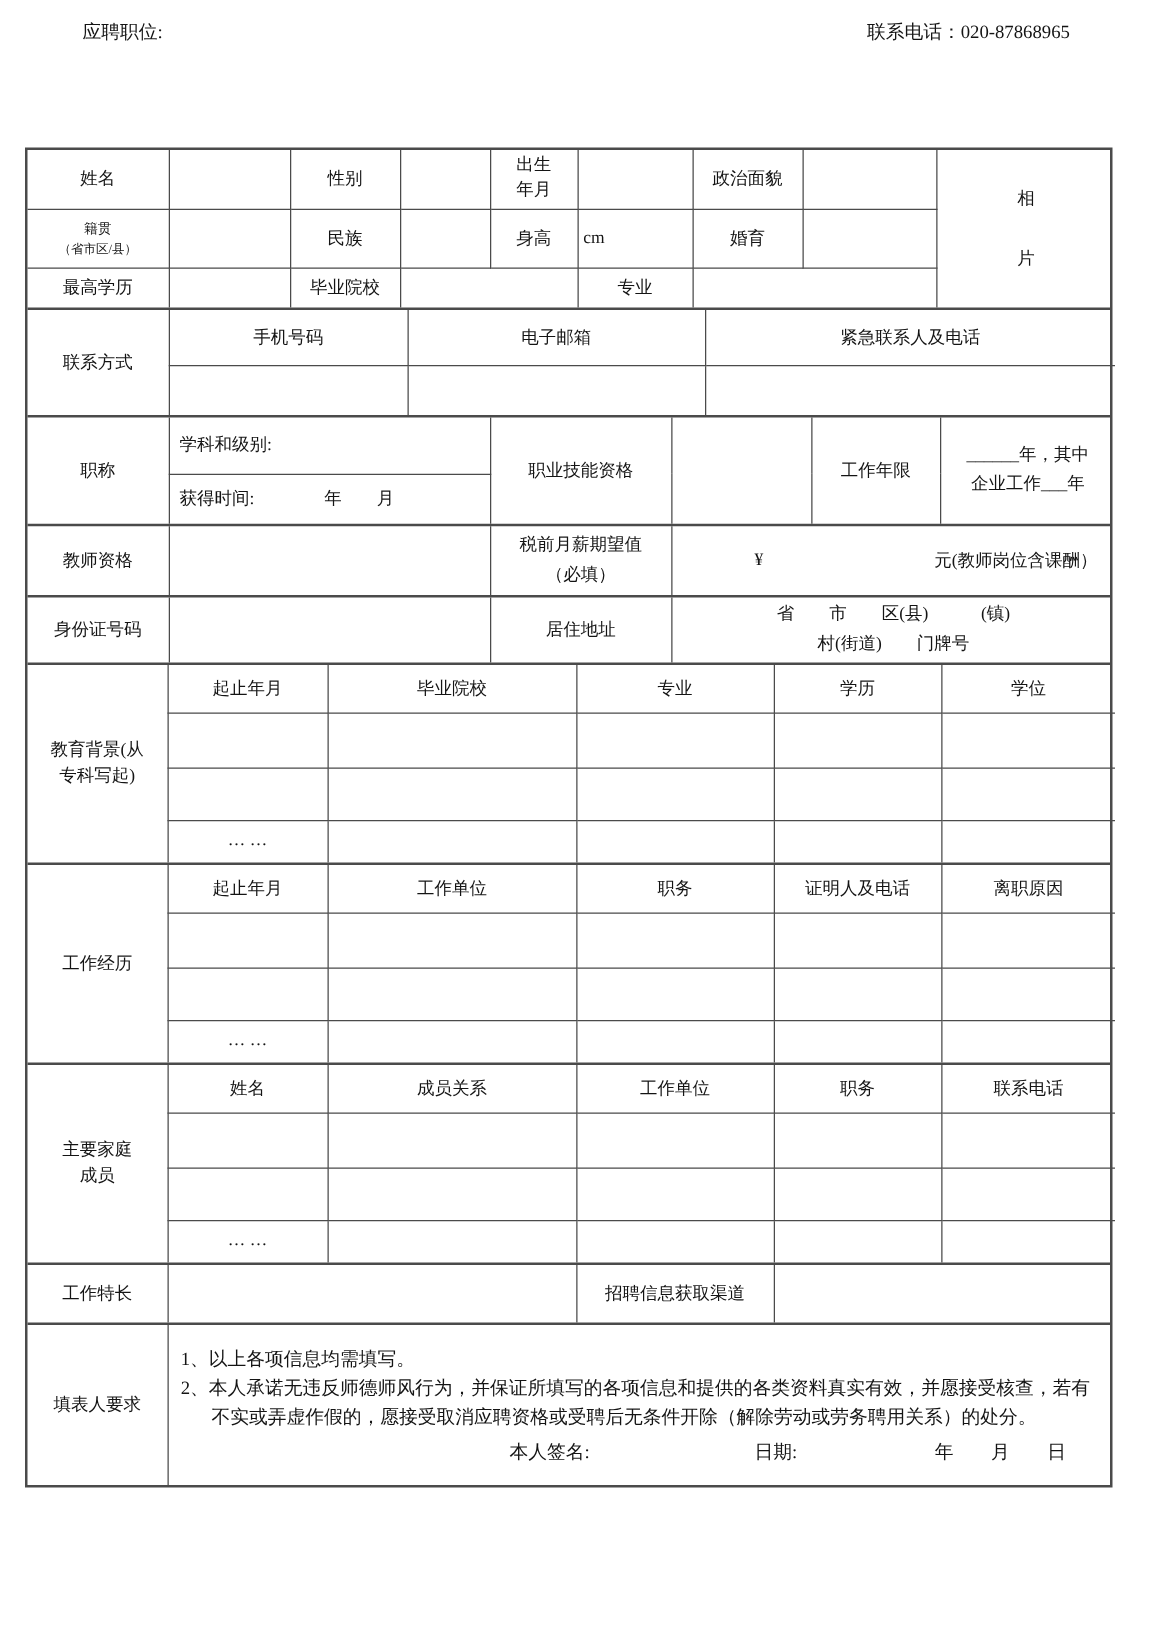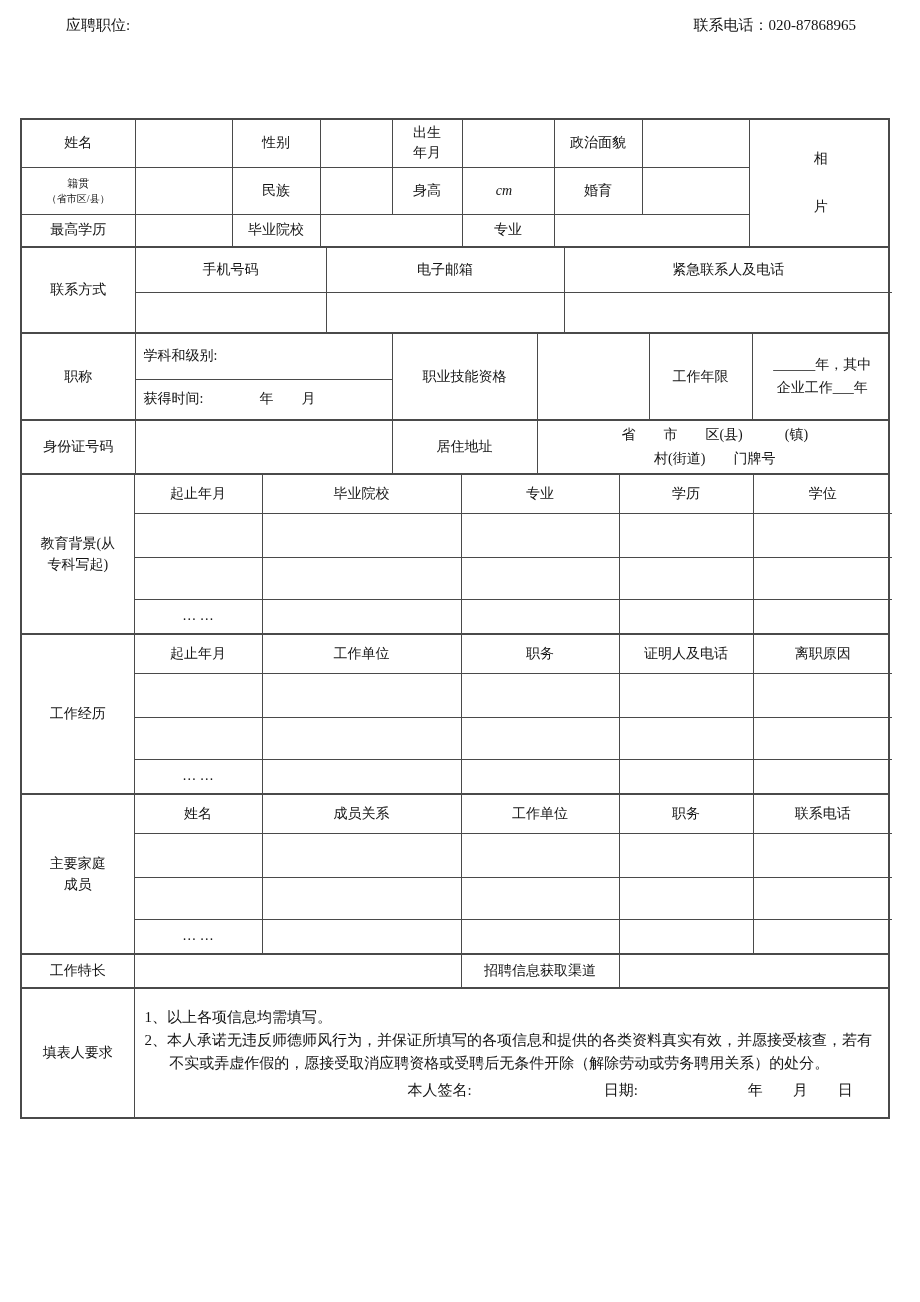--- a/index.html
+++ b/index.html
@@ -15,21 +15,21 @@
   td { border:1px solid #4a4a4a; text-align:center; vertical-align:middle; font-size:14px; padding:2px 4px; overflow:hidden; }
   td.left { text-align:left; padding-left:8px; }
 
   .wrap2 { display:inline-block; max-width:2.6em; line-height:1.45;text-align:center; }
   .wrap4 { display:inline-block; max-width:4.6em; line-height:1.5;text-align:center; }
   .wrap6 { display:inline-block; max-width:6.1em; line-height:1.5; }
   .small-label { font-size:11px; line-height:1.6; }
   .small-sub { font-size:10px; }
   .photo-cell { vertical-align:middle; }
   .photo-stack { display:flex; flex-direction:column; align-items:center; gap:30px; font-size:14px; }
-  .cm-cell { text-align:center; padding-right:12px;font-style:italic; }
+  .cm-cell { text-align:left; padding-right:12px; }
   .two-line { line-height:1.7; }
   .salary-flex { display:flex; align-items:center; width:100%; }
   .salary-flex .yen { margin-left:62px; }
   .salary-flex .unit { margin-left:auto; margin-right:10px; }
   .years-cell { font-size:14px; line-height:1.6; }
 
   .req-cell { text-align:left; vertical-align:middle; padding:10px 12px 10px 10px; font-size:15px; }
   .req-item1 { line-height:1.55; }
   .req-item2 { line-height:1.55; padding-left:1.65em; text-indent:-1.65em; }
   .sign-row { display:flex; margin-top:6px; font-size:15px; white-space:nowrap; }
@@ -154,20 +154,46 @@
             <div>企业工作___年</div>
           </td>
         </tr>
         <tr style="height:40px">
           <td class="left">获得时间:　　　　年　　月</td>
         </tr>
       </tbody>
         </table>
     </div>
 
+    <div class="sec">
+      <table>
+        <colgroup>
+          <col style="width:113px">
+            <col style="width:257px">
+            <col style="width:145px">
+            <col style="width:355px">
+        </colgroup>
+        <tbody>
+            <tr style="height:55px">
+          <td>教师资格</td>
+          <td></td>
+          <td class="two-line">
+            <div>税前月薪期望值</div>
+            <div>（必填）</div>
+          </td>
+          <td>
+            <div class="salary-flex">
+              <span class="yen">¥</span>
+              <span class="unit">元(教师岗位含课酬）</span>
+            </div>
+          </td>
+        </tr>
+      </tbody>
+        </table>
+    </div>
 
     <div class="sec">
       <table>
         <colgroup>
           <col style="width:113px">
             <col style="width:257px">
             <col style="width:145px">
             <col style="width:355px">
         </colgroup>
         <tbody>
@@ -318,21 +344,21 @@
 
     <div class="sec">
       <table>
         <colgroup>
           <col style="width:112px">
             <col style="width:327px">
             <col style="width:158px">
             <col style="width:273px">
         </colgroup>
         <tbody>
-            <tr style="height:32px">
+            <tr style="height:46px">
           <td>工作特长</td>
           <td></td>
           <td>招聘信息获取渠道</td>
           <td></td>
         </tr>
       </tbody>
         </table>
     </div>
 
     <div class="sec">

